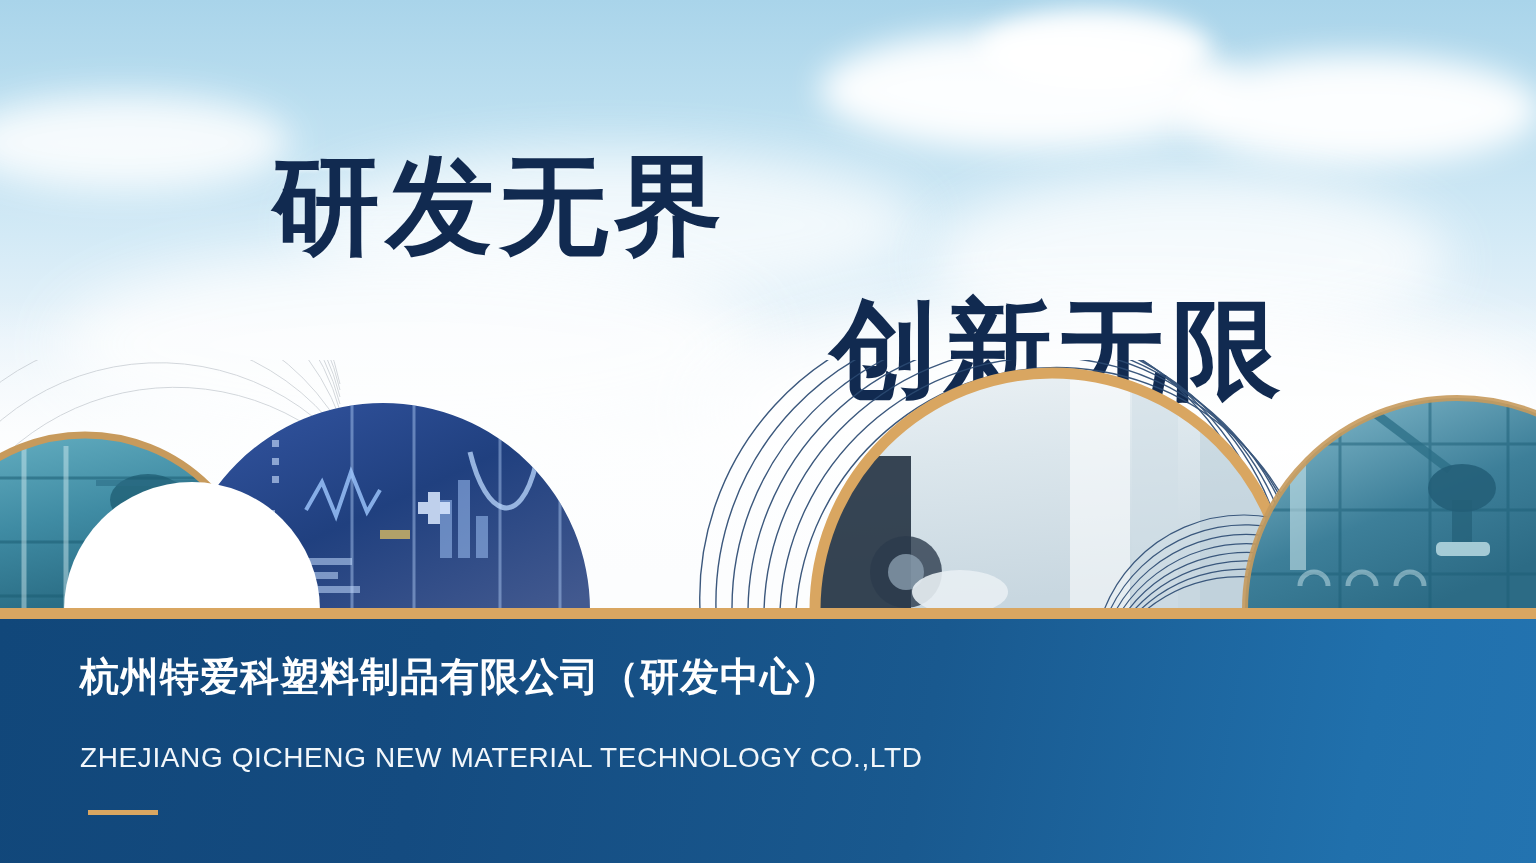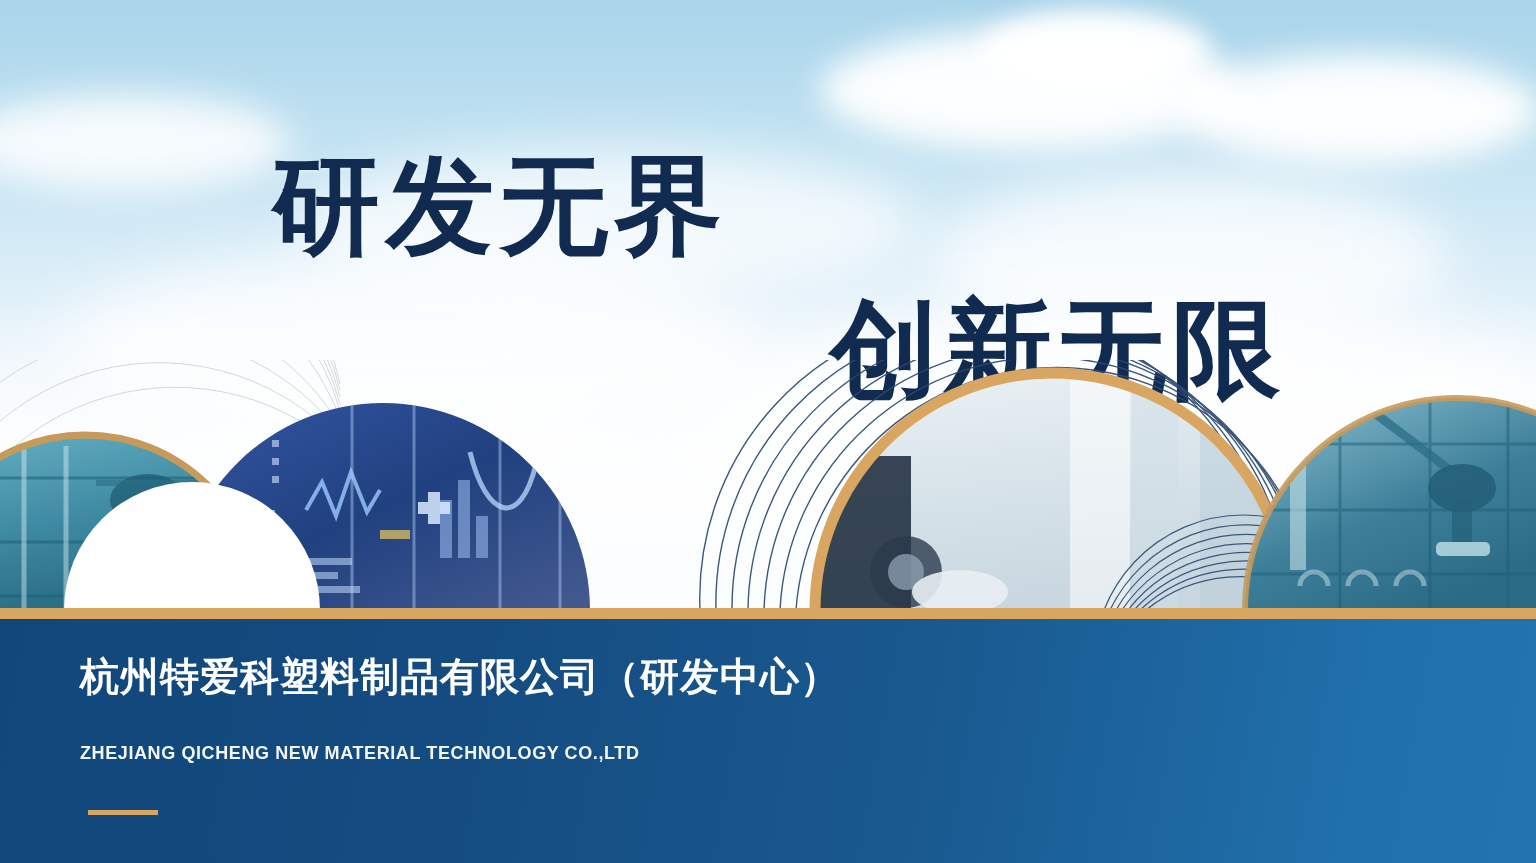--- a/index.html
+++ b/index.html
@@ -61,21 +61,21 @@
     background:linear-gradient(100deg,#11477a 0%,#144b80 28%,#19598f 60%,#2070ac 88%,#2373b0 100%);
   }
   .co-cn{
     position:absolute;left:80px;top:657px;
     color:#ffffff;font-weight:900;font-size:39px;letter-spacing:1px;
     white-space:nowrap;line-height:1;
     font-family:"DejaVu Sans","Liberation Sans",sans-serif;
   }
   .co-en{
     position:absolute;left:80px;top:744px;
-    color:#f2f7fb;font-weight:700;font-size:18px;letter-spacing:.6px;
+    color:#f2f7fb;font-weight:400;font-size:28px;letter-spacing:.6px;
     white-space:nowrap;line-height:1;
   }
   .accent{
     position:absolute;left:88px;top:810px;width:70px;height:5px;
     background:#d9a661;
   }
 </style>
 </head>
 <body>
 

